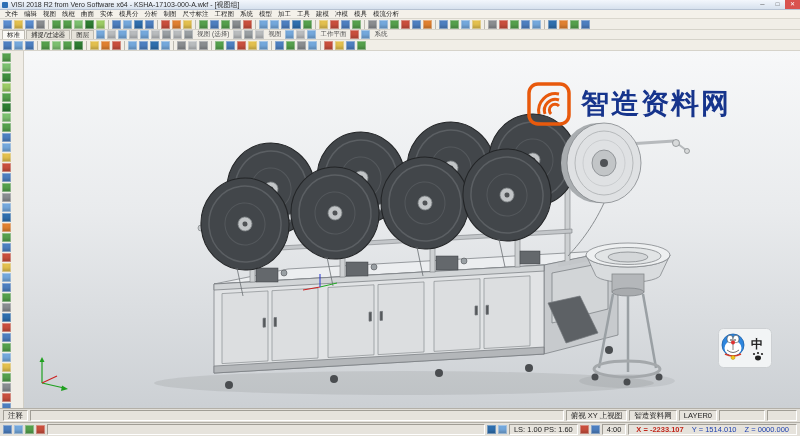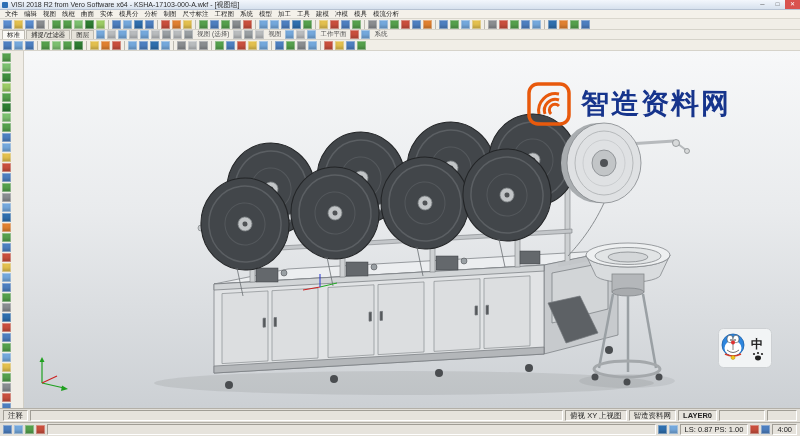--- a/index.html
+++ b/index.html
@@ -49,21 +49,21 @@
   .doraemon{position:absolute;left:694px;top:277px;width:54px;height:40px;}
 
   
   .status{position:absolute;left:0;right:0;background:#e3e0d9;border-top:1px solid #b3b0a8;
     display:flex;align-items:center;font-size:7.5px;color:#222;padding:0 2px;}
   #status-row1{bottom:14px;height:14px;}
   #status-row2{bottom:0;height:14px;}
   .seg{border:1px solid;border-color:#a09d95 #ffffff #ffffff #a09d95;background:#e6e3dc;
     height:11px;line-height:9px;padding:0 4px;margin:0 1px;white-space:nowrap;}
   .seg.flex{flex:1;}
-  .seg.bold{font-weight:bold;}
+  .seg.bold{font-weight:normal;}
   .coordX{color:#c1271b;font-weight:bold;margin:0 3px;}
   .coordY{color:#1c3fae;margin:0 3px;}
   .coordZ{color:#1c3fae;margin:0 3px;}
   .sicons{display:flex;align-items:center;}
 </style>
 </head>
 <body>
 
 <div class="titlebar">
   <div class="appicon"></div>
@@ -462,19 +462,24 @@
       <span class="icon" style="background: rgb(77, 127, 192);"></span>
       <span class="icon" style="background: rgb(116, 168, 220);"></span>
       <span class="icon" style="background: rgb(85, 160, 76);"></span>
       <span class="icon" style="background: rgb(201, 79, 61);"></span>
     </span>
   <span class="seg flex"></span>
   <span class="sicons" id="status-mid-icons">
       <span class="icon" style="background: rgb(47, 111, 174);"></span>
       <span class="icon" style="background: rgb(116, 168, 220);"></span>
     </span>
-  <span class="seg">LS: 0.87 PS: 1.00</span>
+  <span class="seg">LS: 1.00 PS: 1.60</span>
   <span class="sicons" id="status-ratio-icons">
       <span class="icon" style="background: rgb(201, 79, 61);"></span>
       <span class="icon" style="background: rgb(77, 127, 192);"></span>
     </span>
   <span class="seg">4:00</span>
+  <span class="seg">
+    <span class="coordX">X = -2233.107</span>
+    <span class="coordY">Y = 1514.010</span>
+    <span class="coordZ">Z = 0000.000</span>
+  </span>
 </div>
 
 </body></html>

